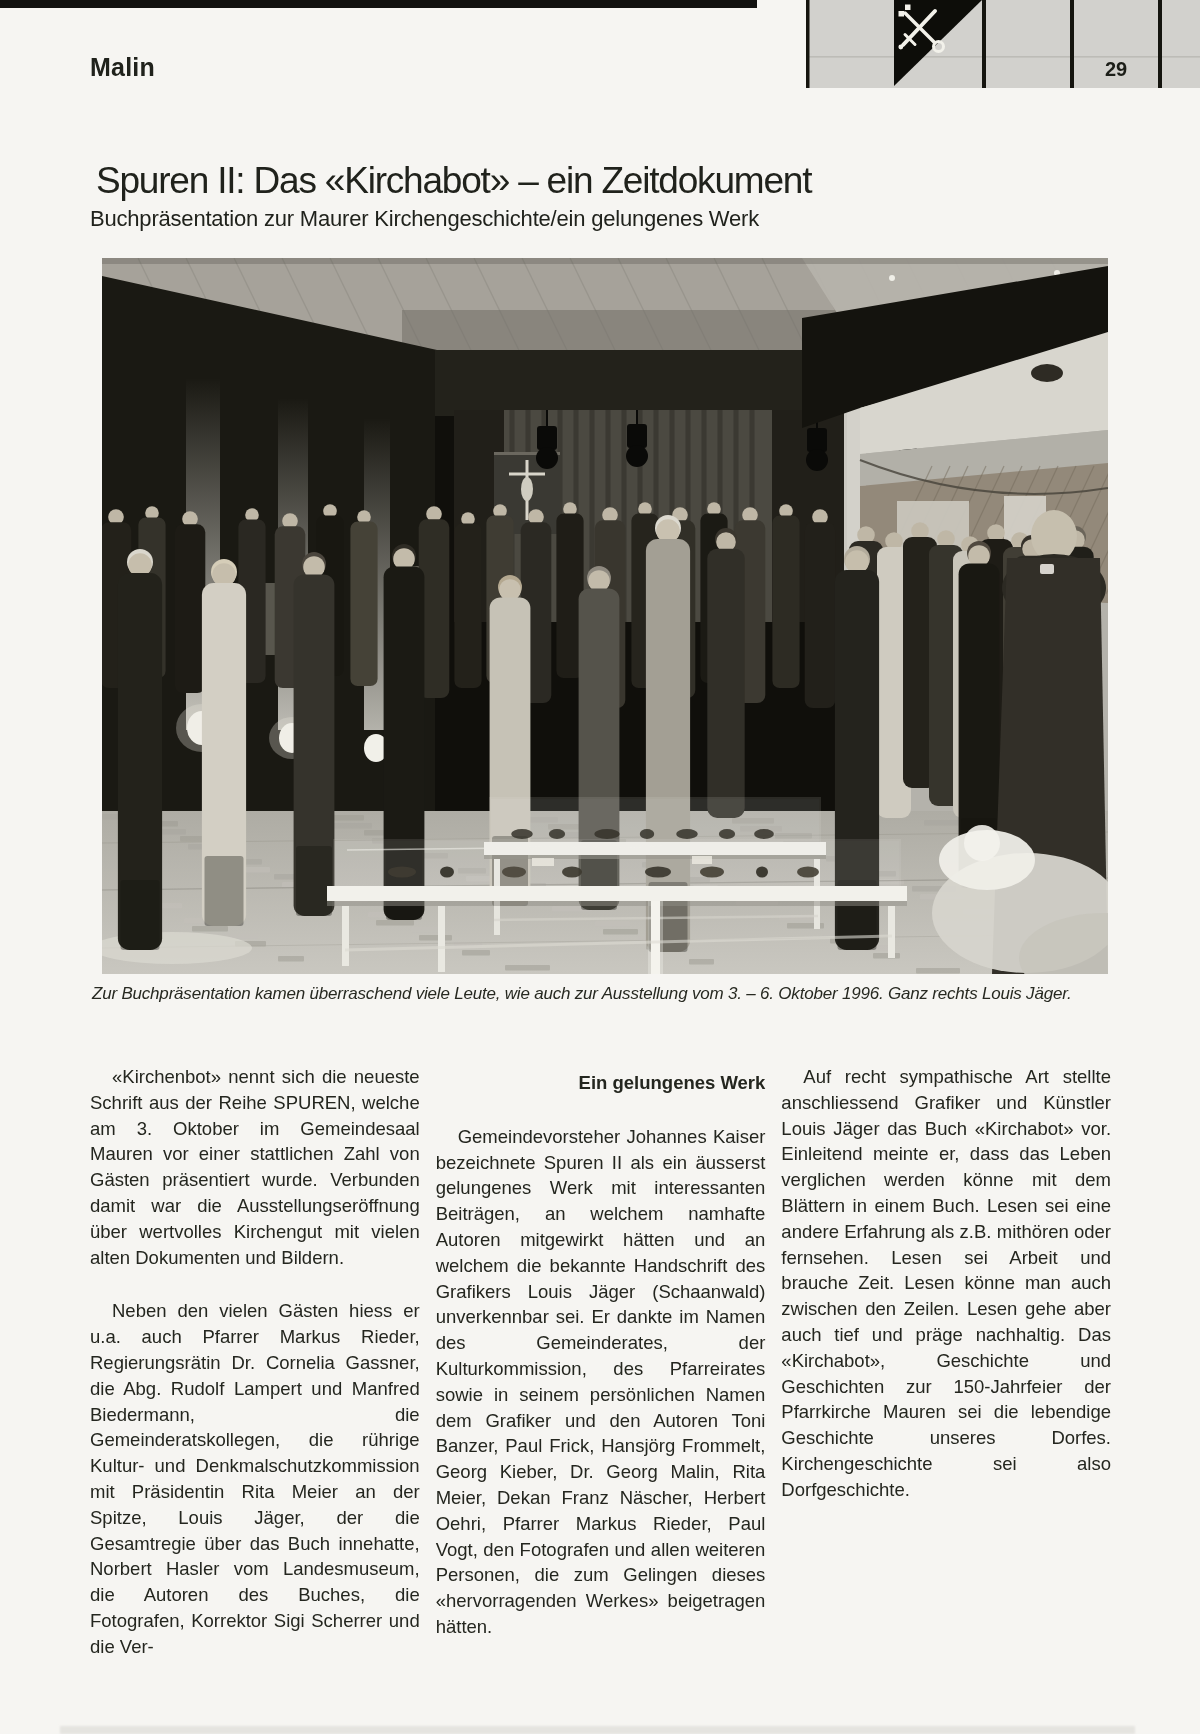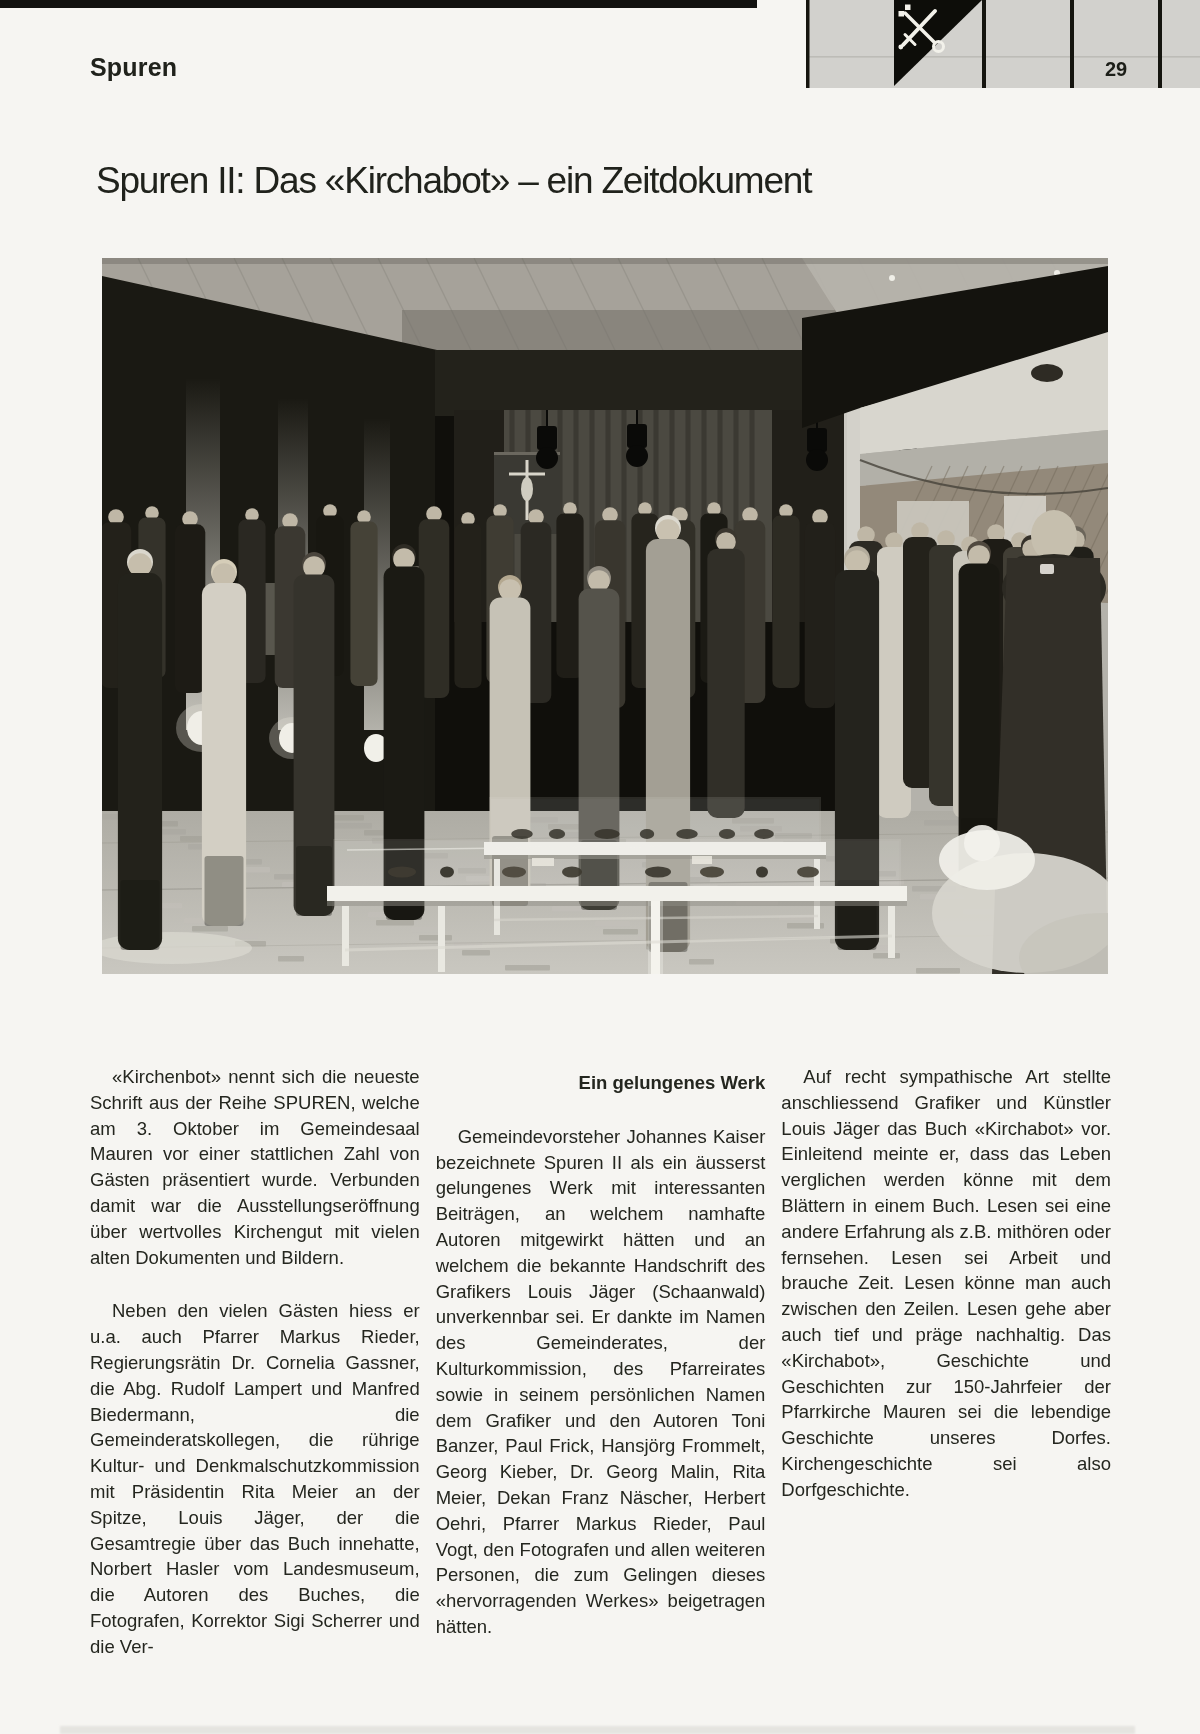--- a/index.html
+++ b/index.html
@@ -54,23 +54,24 @@
         <circle cx="2.8" cy="43" r="2.4" fill="#f2f1ea" stroke="none"></circle>
         <line x1="7" y1="9" x2="37" y2="39" stroke-width="3.5"></line>
         <circle cx="40.5" cy="42.5" r="5" stroke-width="3"></circle>
         <rect x="0.5" y="7" width="5.5" height="5.5" fill="#f2f1ea" stroke="none"></rect>
         <rect x="7" y="0.5" width="5.5" height="5.5" fill="#f2f1ea" stroke="none"></rect>
       </g>
     </svg>
     <span class="page-number">29</span>
   </div>
 
-  <div class="header-label">Spuren</div>
+  <div class="header-label">Malin</div>
 
   <h1 class="title">Spuren II: Das «Kirchabot» – ein Zeitdokument</h1>
+  <div class="subtitle">Buchpräsentation zur Maurer Kirchengeschichte/ein gelungenes Werk</div>
 
   <div class="photo" id="photo">
       <svg width="1006" height="716" viewBox="0 0 1006 716">
         <defs>
           <linearGradient id="streak" x1="0" y1="0" x2="0" y2="1">
             <stop offset="0" stop-color="#e4e2da" stop-opacity="0"></stop>
             <stop offset="1" stop-color="#e4e2da" stop-opacity=".95"></stop>
           </linearGradient>
           <linearGradient id="floorg" x1="0" y1="0" x2="0" y2="1">
             <stop offset="0" stop-color="#aeaca4"></stop>
@@ -404,20 +405,21 @@
         <rect x="546" y="643" width="15" height="73" fill="#f4f3ed" opacity="0.35" rx="0"></rect>
         <line x1="243" y1="692" x2="790" y2="678" stroke="#dddbd3" stroke-width="3" opacity="0.6"></line>
         <ellipse cx="925" cy="655" rx="95" ry="60" fill="#d6d4cc" opacity="0.95"></ellipse>
         <ellipse cx="885" cy="602" rx="48" ry="30" fill="#efeee8" opacity="0.95"></ellipse>
         <circle cx="880" cy="585" r="18" fill="#f3f2ec" opacity="0.9"></circle>
         <ellipse cx="1002" cy="700" rx="85" ry="45" fill="#c7c5bd" opacity="0.95"></ellipse>
         <rect x="0" y="0" width="1006" height="6" fill="#5c5a53" opacity="0.35" rx="0"></rect>
       </svg>
     </div>
 
+  <div class="caption">Zur Buchpräsentation kamen überraschend viele Leute, wie auch zur Ausstellung vom 3. – 6. Oktober 1996. Ganz rechts Louis Jäger.</div>
 
   <div class="columns">
     <div class="col">
       <p class="para indent">«Kirchenbot» nennt sich die neueste Schrift aus der Reihe SPUREN, welche am 3. Oktober im Gemeindesaal Mauren vor einer stattlichen Zahl von Gästen präsentiert wurde. Verbunden damit war die Ausstellungseröffnung über wertvolles Kirchengut mit vielen alten Dokumenten und Bildern.</p>
       <p class="para indent">Neben den vielen Gästen hiess er u.a. auch Pfarrer Markus Rieder, Regierungsrätin Dr. Cornelia Gassner, die Abg. Rudolf Lampert und Manfred Biedermann, die Gemeinderatskollegen, die rührige Kultur- und Denkmalschutzkommission mit Präsidentin Rita Meier an der Spitze, Louis Jäger, der die Gesamtregie über das Buch innehatte, Norbert Hasler vom Landesmuseum, die Autoren des Buches, die Fotografen, Korrektor Sigi Scherrer und die Ver-</p>
     </div>
     <div class="col">
       <p class="subhead first">Ein gelungenes Werk</p>
       <p class="para indent">Gemeindevorsteher Johannes Kaiser bezeichnete Spuren II als ein äusserst gelungenes Werk mit interessanten Beiträgen, an welchem namhafte Autoren mitgewirkt hätten und an welchem die bekannte Handschrift des Grafikers Louis Jäger (Schaanwald) unverkennbar sei. Er dankte im Namen des Gemeinderates, der Kulturkommission, des Pfarreirates sowie in seinem persönlichen Namen dem Grafiker und den Autoren Toni Banzer, Paul Frick, Hansjörg Frommelt, Georg Kieber, Dr. Georg Malin, Rita Meier, Dekan Franz Näscher, Herbert Oehri, Pfarrer Markus Rieder, Paul Vogt, den Fotografen und allen weiteren Personen, die zum Gelingen dieses «hervorragenden Werkes» beigetragen hätten.</p>
     </div>

